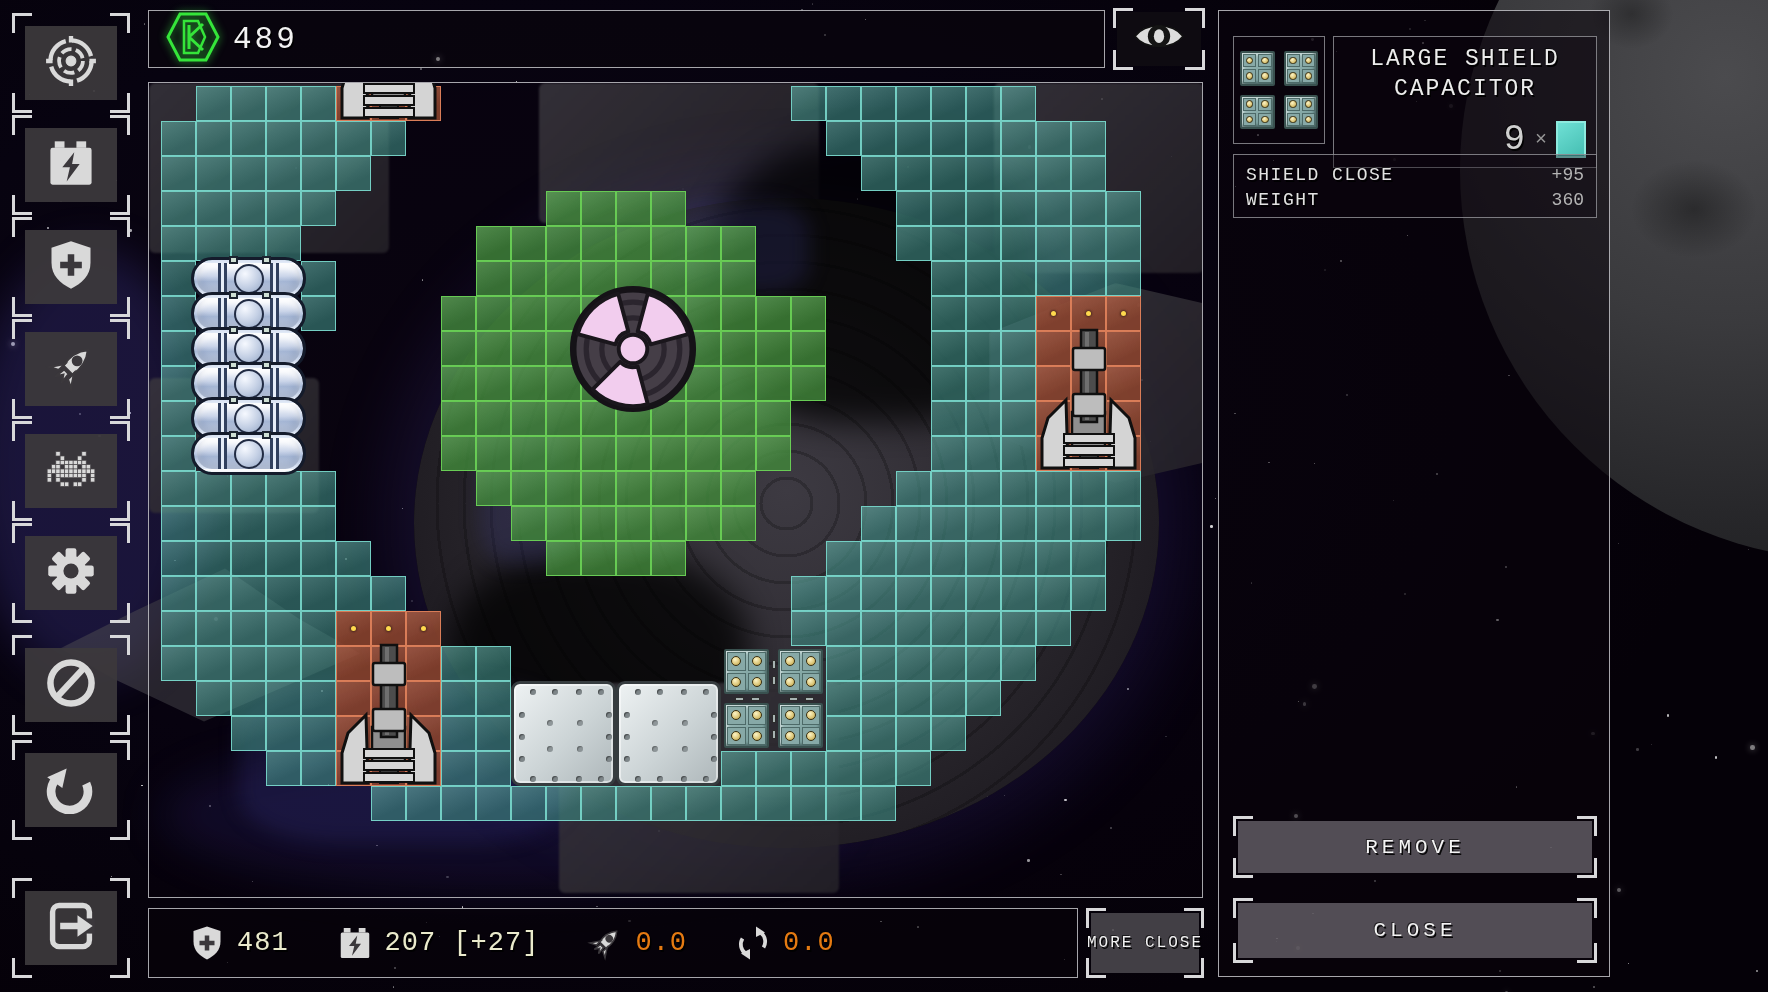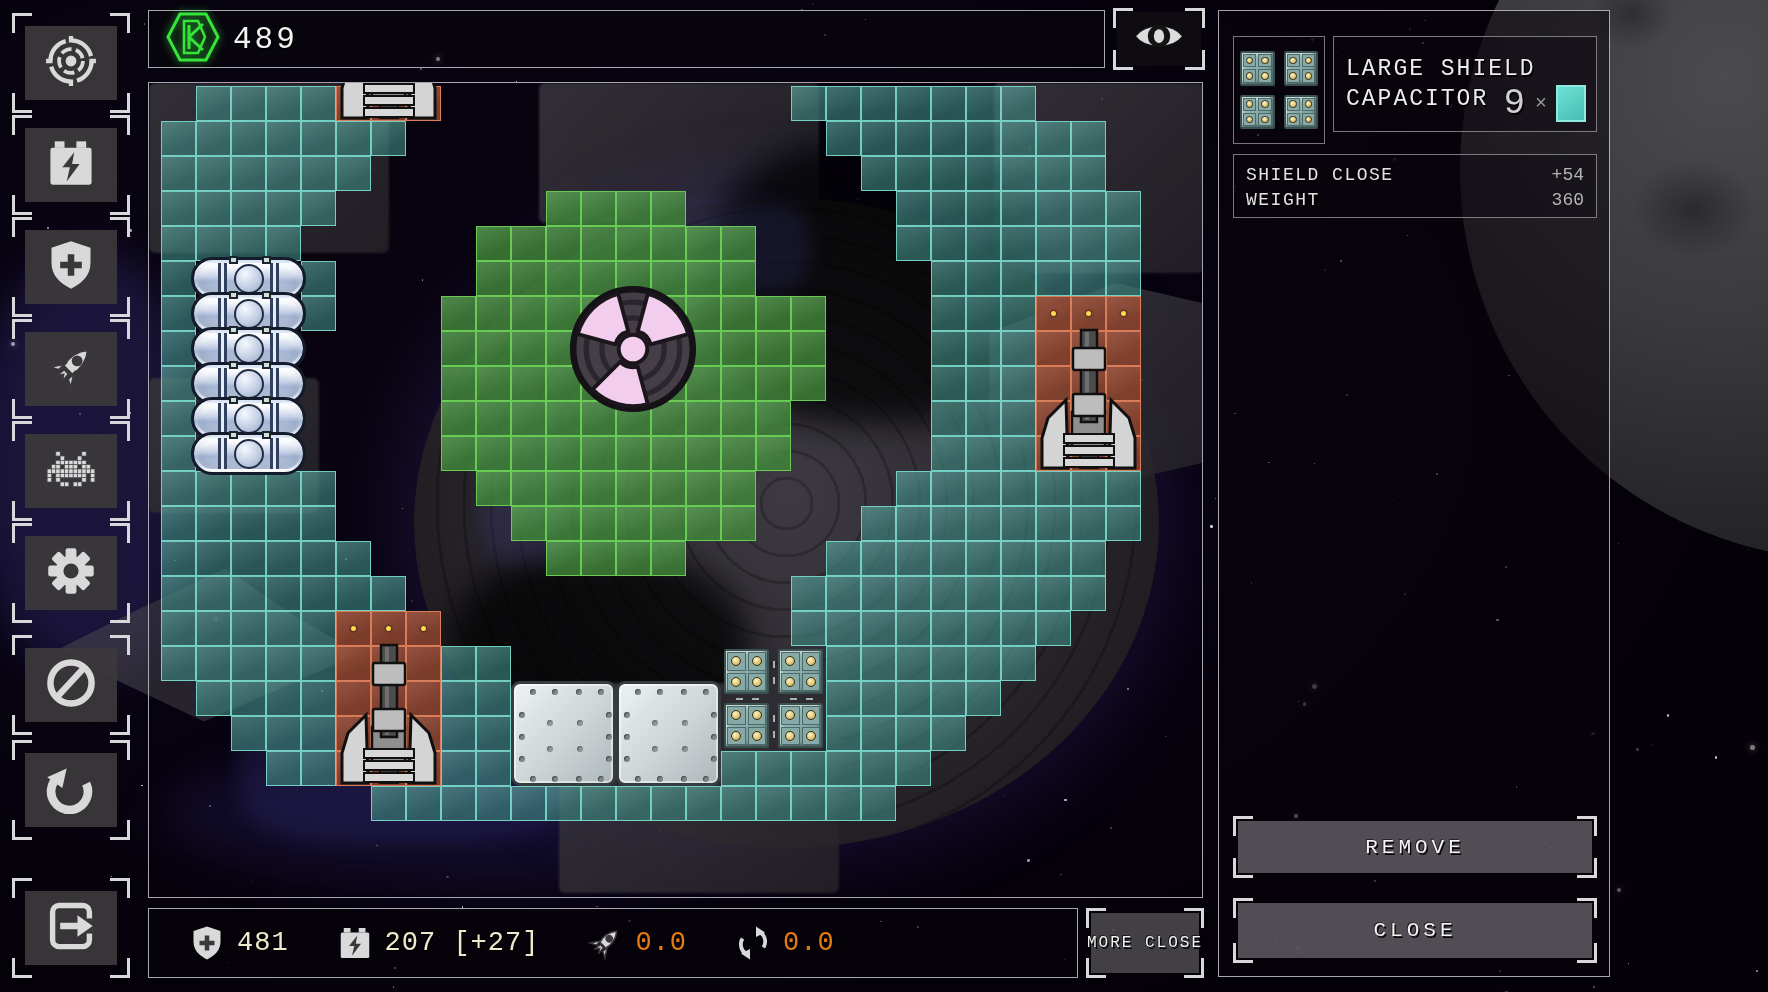--- a/index.html
+++ b/index.html
@@ -86,21 +86,21 @@
   .stat .val{font-size:27px;letter-spacing:1px;}
   .val.cream{color:#eaeacc;}
   .val.orange{color:#e57a12;}
   .moreinfo{position:absolute;left:1086px;top:908px;width:118px;height:70px;z-index:10;cursor:pointer;}
   .moreinfo .lbl{position:absolute;inset:0;display:flex;align-items:center;justify-content:center;
                  font-size:16px;letter-spacing:2px;color:#f2f2f2;z-index:4;}
   
   .rpanel{position:absolute;left:1218px;top:10px;width:392px;height:967px;z-index:10;
           background:rgba(9,3,11,0.55);}
   .icon-box{position:absolute;left:14px;top:25px;width:92px;height:108px;display:flex;align-items:center;justify-content:center;background:rgba(12,6,14,0.4);}
-  .title-box{position:absolute;left:114px;top:25px;width:264px;height:96px;background:rgba(12,6,14,0.4);padding:18px 12px;}
+  .title-box{position:absolute;left:114px;top:25px;width:264px;height:132px;background:rgba(12,6,14,0.4);padding:8px 12px;text-align:center;}
   .item-title{font-size:23px;line-height:1.3;letter-spacing:2px;color:#ececec;}
   .count-wrap{position:absolute;right:10px;bottom:7px;display:flex;align-items:center;gap:9px;}
   .count-num{font-size:36px;color:#cfcfcf;letter-spacing:1px;}
   .count-x{font-size:20px;color:#979797;}
   .swatch{width:30px;height:37px;background:linear-gradient(145deg,#6fe0d5,#45beb2);border:2px solid #8deade;}
   .stats-box{position:absolute;left:14px;top:143px;width:364px;height:64px;background:rgba(12,6,14,0.4);padding:7px 12px;}
   .srow{display:flex;justify-content:space-between;height:25px;align-items:center;}
   .srow .lab{font-size:18px;letter-spacing:1.5px;color:#e2e2e2;}
   .srow .v{font-size:18px;color:#b4b4b4;}
   .panel-btn{position:absolute;left:14px;width:364px;height:62px;cursor:pointer;}
@@ -1142,21 +1142,21 @@
       <div class="item-title outl">LARGE SHIELD CAPACITOR</div>
       <div class="count-wrap">
         <span class="count-num outl">9</span>
         <span class="count-x">×</span>
         <span class="swatch"></span>
       </div>
     </div>
     <div class="stats-box thinbox">
       <div class="srow">
         <span class="lab outl">SHIELD CLOSE</span>
-        <span class="v">+54</span>
+        <span class="v">+95</span>
       </div>
       <div class="srow">
         <span class="lab outl">WEIGHT</span>
         <span class="v">360</span>
       </div>
     </div>
     <div class="panel-btn" style="top:887px;height:65px;">
       <span class="bk tl"></span>
         <span class="bk tr"></span>
         <span class="bk bl"></span>

